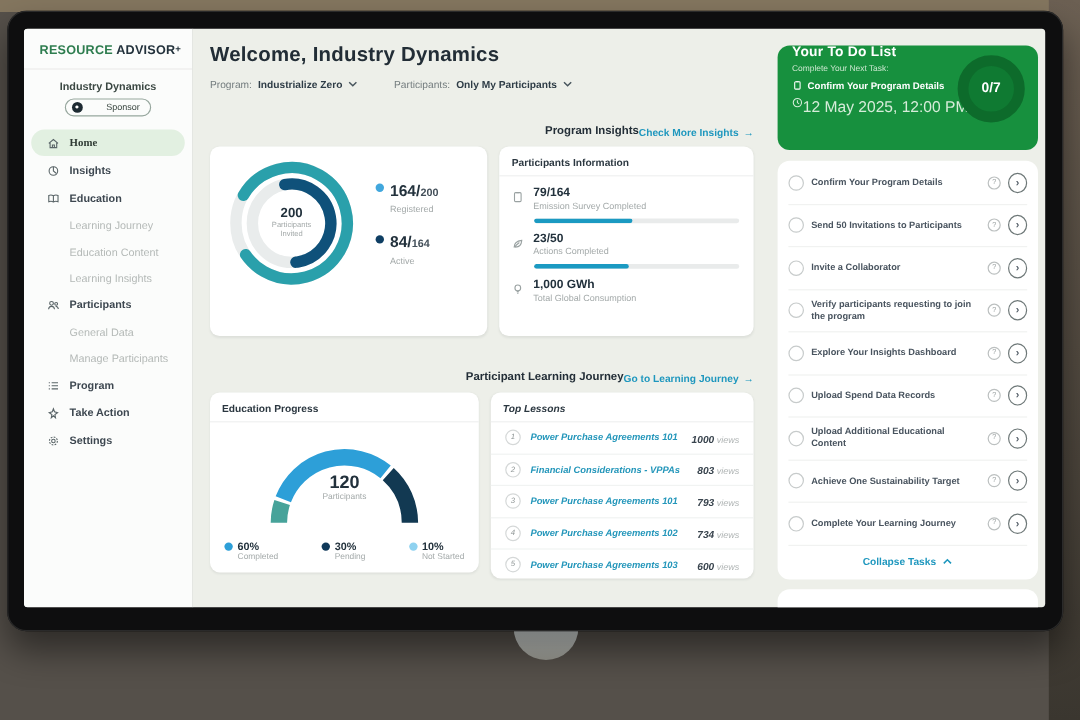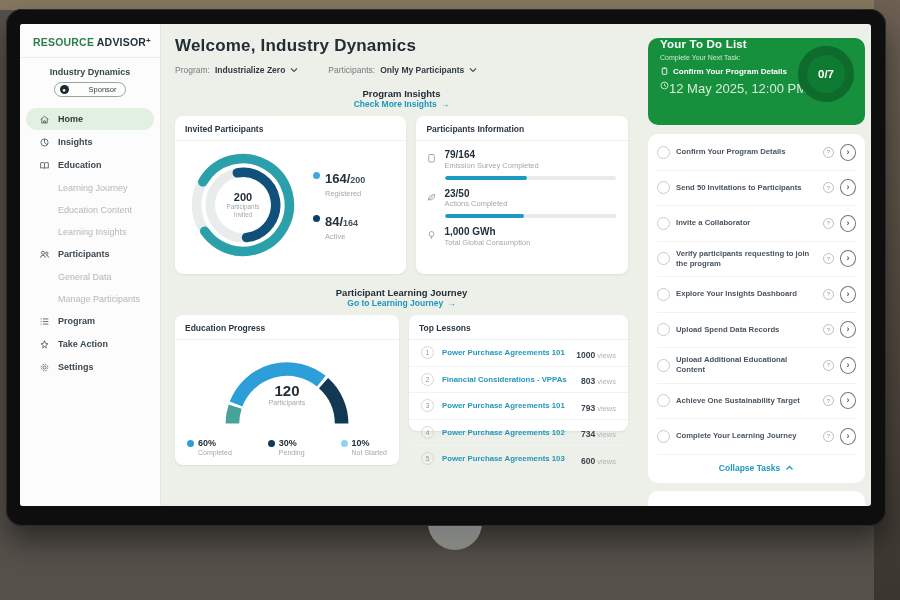--- a/index.html
+++ b/index.html
@@ -27,30 +27,30 @@
   .logo .g{color:#2e7d4f;} .logo .d{color:#23323c;} .logo .plus{color:#23323c;font-size:8px;vertical-align:top;}
   .org{margin-top:9px;text-align:center;font-size:9px;font-weight:bold;color:#3a4742;}
   .badge{margin:5px auto 0;width:fit-content;display:flex;align-items:center;gap:20px;
     border:1px solid #97a79e;border-radius:10px;padding:2px 9px 2px 5px;font-size:7.5px;color:#33403a;}
   .badge .bdot{width:9px;height:9px;border-radius:50%;background:#1d2a32;color:#fff;font-size:6px;
     display:flex;align-items:center;justify-content:center;}
   .nav{margin-top:11px;}
   .nav-item{display:flex;align-items:center;gap:8px;height:22px;padding-left:13px;margin:1px 6px;
     font-size:9px;font-weight:bold;color:#3d4750;cursor:pointer;border-radius:12px;}
   .nav-item svg{color:#5a6568;flex:none;}
-  .nav-item.active{background:#e2f0e1;color:#2f3a34;}
+  .nav-item.active{background:#e2f0e1;color:#2f3a34;font-family:Liberation Serif, serif;}
   .nav-item.sub{padding-left:32px;font-weight:normal;color:#b4b9b7;height:21px;}
 
   
   .main{flex:1;padding:4px 10px 0 14px;min-width:0;}
   h1{font-size:17px;font-weight:bold;color:#222d36;margin:8px 0 9px;letter-spacing:.2px;}
   .filters{display:flex;gap:30px;font-size:8.5px;color:#737c7e;align-items:center;}
   .filter{display:flex;align-items:center;gap:5px;cursor:pointer;}
   .filter b{color:#2e3c46;}
-  .sec-row{display:flex;justify-content:flex-end;align-items:center;margin-top:13px;margin-bottom:7px;flex-direction:column;}
+  .sec-row{display:flex;justify-content:flex-end;align-items:center;margin-top:29px;margin-bottom:7px;}
   .sec-title{font-size:9.5px;font-weight:bold;color:#232e37;}
   .sec-link{font-size:8.5px;font-weight:bold;color:#1e97be;display:flex;align-items:center;gap:4px;cursor:pointer;}
   .cards{display:flex;gap:10px;align-items:stretch;}
   .card{background:#fff;border-radius:8px;box-shadow:0 1px 2px rgba(40,50,50,.08);}
   .card-title{padding:8px 10px 6px;font-size:8.5px;font-weight:bold;color:#2b3740;border-bottom:1px solid #eff1f0;}
 
   .card-invited{width:245px;height:158px;}
   .invited-body{display:flex;align-items:center;padding:6px 6px 0 10px;}
   .donut-wrap{position:relative;width:116px;height:116px;}
   .donut-center{position:absolute;inset:0;display:flex;flex-direction:column;align-items:center;justify-content:center;text-align:center;}
@@ -75,21 +75,21 @@
   .gauge-wrap{position:relative;width:150px;height:84px;margin:8px auto 0;}
   .gauge-center{position:absolute;left:0;right:0;top:34px;text-align:center;}
   .gauge-center .v{font-size:15px;font-weight:bold;color:#22313c;}
   .gauge-center .l{font-size:7px;color:#a3a9a9;}
   .edu-legend{display:flex;justify-content:space-between;padding:6px 12px 0;}
   .edu-leg-item{display:flex;gap:4px;}
   .edu-leg-item .dot{margin-top:2px;}
   .elv{font-size:9px;font-weight:bold;color:#22313c;line-height:1.2;}
   .ell{font-size:7px;color:#a3a9a9;}
 
-  .card-lessons{flex:1;height:116px;}
+  .card-lessons{flex:1;height:155px;font-style:italic;}
   .lesson{display:flex;align-items:center;gap:8px;padding:0 12px;height:25.5px;border-bottom:1px solid #f1f3f2;}
   .lesson:last-child{border-bottom:none;justify-content:flex-end;}
   .rank{width:11px;height:11px;border:1px solid #d5d8d8;border-radius:50%;font-size:6.5px;color:#8e9595;
     display:flex;align-items:center;justify-content:center;flex:none;}
   .lesson-title{flex:1;font-size:7.8px;font-weight:bold;color:#2396ba;cursor:pointer;}
   .views-n{font-size:8.5px;font-weight:bold;color:#39444e;}
   .views-l{font-size:7.5px;color:#b0b5b5;margin-left:2px;}
 
   
   .rightcol{width:217px;min-width:217px;padding:14px 6px 0 10px;}
@@ -224,21 +224,20 @@
       <span class="sec-title">Program Insights</span>
       <span class="sec-link">
         <span>Check More Insights</span>
         <span>→</span>
       </span>
     </div>
 
     <div class="cards">
 
       <div class="card card-invited">
-        <div class="card-title">Invited Participants</div>
         <div class="invited-body">
           <div class="donut-wrap">
             <svg width="116" height="116" viewBox="0 0 110 110">
               <circle cx="55" cy="55" r="44" fill="none" stroke-width="9" stroke="#e9ecec"></circle>
               <circle cx="55" cy="55" r="31" fill="none" stroke-width="9" stroke="#e9ecec"></circle>
               <circle cx="55" cy="55" r="44" fill="none" stroke-width="9" stroke-linecap="round" transform="rotate(210 55 55)" stroke="#2aa0ab" stroke-dasharray="226.7 276.5"></circle>
               <circle cx="55" cy="55" r="31" fill="none" stroke-width="9" stroke-linecap="round" transform="rotate(-100 55 55)" stroke="#0f517a" stroke-dasharray="99.3 194.8"></circle>
             </svg>
             <div class="donut-center">
               <span class="v">200</span>

